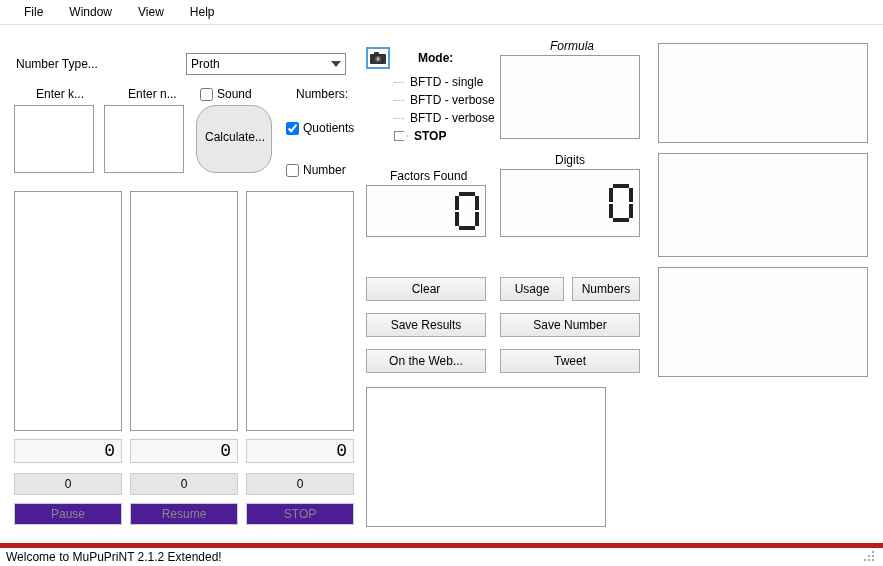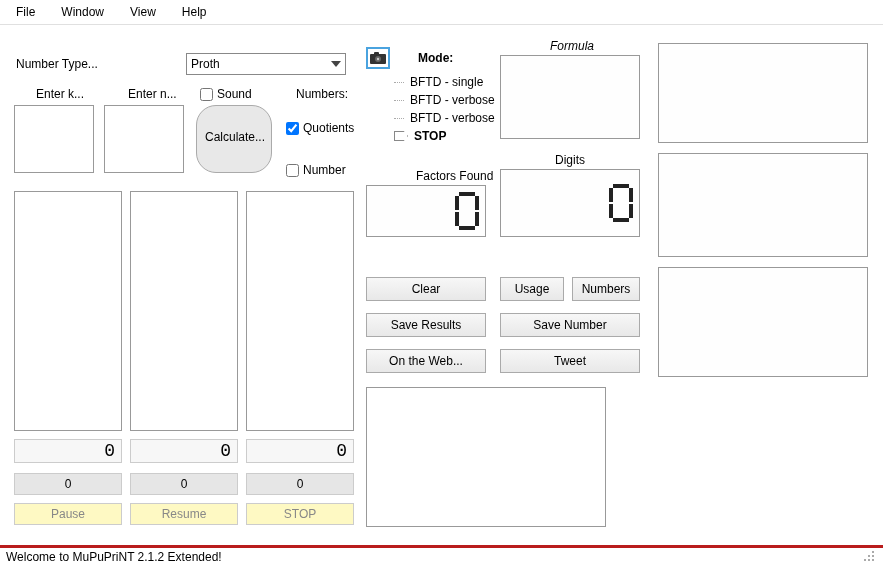--- a/index.html
+++ b/index.html
@@ -9,21 +9,21 @@
   background: #fff;
   color: #000;
   width: 883px;
   height: 566px;
   position: relative;
   overflow: hidden;
 }
 .menubar {
   display: flex;
   gap: 10px;
-  padding: 3px 8px;
+  padding: 3px 16px;
   border-bottom: 1px solid #e0e0e0;
 }
 .menubar span { padding: 2px 8px; cursor: default; }
 .content {
   position: relative;
   width: 100%;
   height: 526px;
 }
 .abs { position: absolute; }
 .lbl { font-size: 12px; }
@@ -35,21 +35,21 @@
   border: 1px solid #aaa;
   background: linear-gradient(#f7f7f7,#e8e8e8);
   font-size: 12px;
   text-align: center;
   display: flex;
   align-items: center;
   justify-content: center;
   cursor: default;
 }
 .btn.flat {
-  background: #fef9c3;
+  background: #4c1d95;
   border: 1px solid #ccc;
   color: #888;
 }
 .chk {
   display: inline-flex;
   align-items: center;
   gap: 4px;
   font-size: 12px;
 }
 .chk input { width: 13px; height: 13px; }
@@ -95,21 +95,21 @@
 .tree-item.bold { font-weight: bold; }
 .tree-item .cursor {
   width: 14px; height: 10px;
   background: #fff;
   border: 1px solid #888;
   clip-path: polygon(0 0, 70% 0, 100% 50%, 70% 100%, 0 100%);
 }
 .statusbar {
   position: absolute;
   bottom: 0; left: 0; right: 0;
-  border-top: 3px solid #b91c1c;
+  border-top: 5px solid #b91c1c;
   padding: 2px 6px;
   font-size: 12px;
   display: flex;
   justify-content: space-between;
   align-items: center;
 }
 .grip {
   width: 14px; height: 14px;
   background:
     radial-gradient(circle at 10px 10px, #aaa 1px, transparent 1px),
@@ -211,21 +211,21 @@
     <div class="tree-item">
       <span class="tree-dash"></span>
       <span>BFTD - verbose</span>
     </div>
     <div class="tree-item bold">
       <span class="cursor"></span>
       <span>STOP</span>
     </div>
   </div>
 
-  <div class="abs lbl" style="left:390px; top:144px;margin-left:26px;">Factors Found</div>
+  <div class="abs lbl" style="left:390px; top:144px;">Factors Found</div>
   <div class="abs panelbox" style="left:366px; top:160px; width:120px; height:52px;">
     <div style="display:flex;align-items:center;justify-content:flex-end;height:100%;padding-right:4px;">
       <svg width="28" height="42" viewBox="0 0 28 42">
         <g fill="#222">
             <rect x="6" y="2" width="16" height="4"></rect>
             <rect x="6" y="36" width="16" height="4"></rect>
             <rect x="2" y="6" width="4" height="14"></rect>
             <rect x="22" y="6" width="4" height="14"></rect>
             <rect x="2" y="22" width="4" height="14"></rect>
             <rect x="22" y="22" width="4" height="14"></rect>

